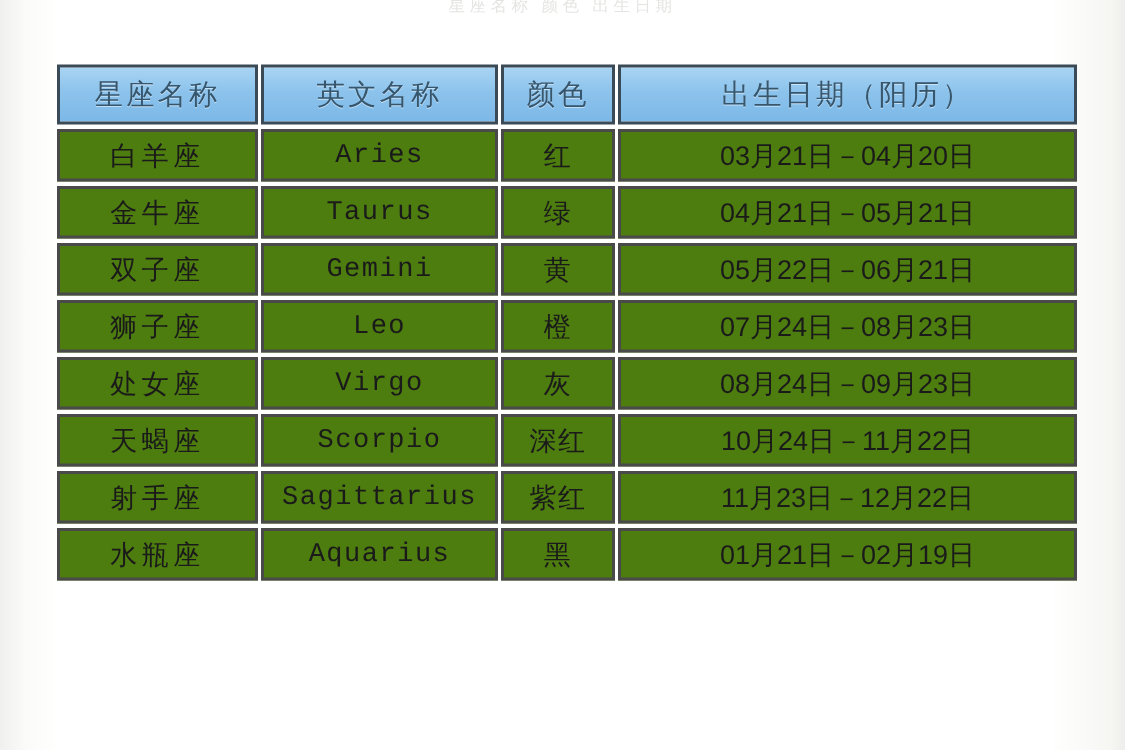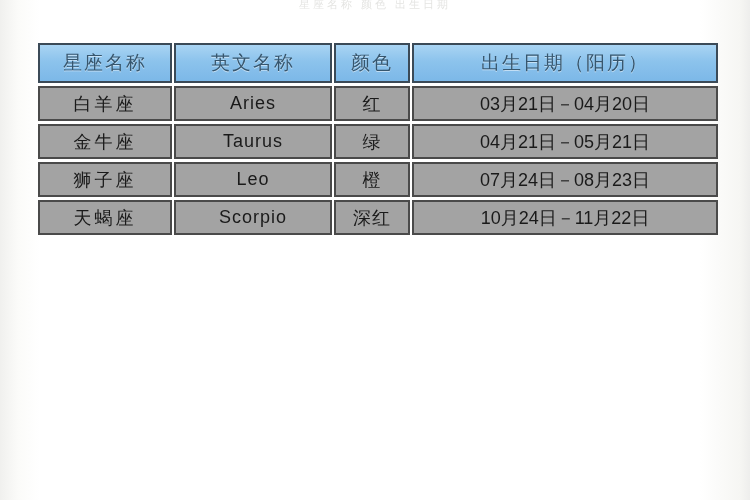--- a/index.html
+++ b/index.html
@@ -60,21 +60,21 @@
   table.zodiac {
     border-collapse: separate;
     border-spacing: 2px 3px;
     width: 682px;
     table-layout: fixed;
   }
 
   table.zodiac th,
   table.zodiac td {
     border: 2px solid #4a4a4a;
-    background: #a3a3a3;
+    background: #4d7c0f;
     text-align: center;
     vertical-align: middle;
     color: #1a1a1a;
     padding: 0;
   }
 
   table.zodiac thead th {
     height: 36px;
     background: linear-gradient(180deg, #a9d4f3 0%, #8cc3ec 45%, #7cb8e8 100%);
     border: 2px solid #3b4a57;
@@ -93,21 +93,21 @@
   col.c-name  { width: 134px; }
   col.c-en    { width: 158px; }
   col.c-color { width: 76px;  }
   col.c-date  { width: 306px; }
 
   td.name-cell {
     letter-spacing: 3px;
     font-size: 18px;
   }
   td.en-cell {
-    font-family: Liberation Sans, sans-serif;
+    font-family: Liberation Mono, monospace;
     font-size: 16px;
     letter-spacing: 1px;
   }
   td.color-cell {
     letter-spacing: 1px;
     font-size: 17px;
   }
   td.date-cell {
     font-size: 18px;
     letter-spacing: 0px;
@@ -143,28 +143,52 @@
             <td class="color-cell">红</td>
             <td class="date-cell">03月21日－04月20日</td>
           </tr>
           <tr>
             <td class="name-cell">金牛座</td>
             <td class="en-cell">Taurus</td>
             <td class="color-cell">绿</td>
             <td class="date-cell">04月21日－05月21日</td>
           </tr>
           <tr>
+            <td class="name-cell">双子座</td>
+            <td class="en-cell">Gemini</td>
+            <td class="color-cell">黄</td>
+            <td class="date-cell">05月22日－06月21日</td>
+          </tr>
+          <tr>
             <td class="name-cell">狮子座</td>
             <td class="en-cell">Leo</td>
             <td class="color-cell">橙</td>
             <td class="date-cell">07月24日－08月23日</td>
           </tr>
           <tr>
+            <td class="name-cell">处女座</td>
+            <td class="en-cell">Virgo</td>
+            <td class="color-cell">灰</td>
+            <td class="date-cell">08月24日－09月23日</td>
+          </tr>
+          <tr>
             <td class="name-cell">天蝎座</td>
             <td class="en-cell">Scorpio</td>
             <td class="color-cell">深红</td>
             <td class="date-cell">10月24日－11月22日</td>
+          </tr>
+          <tr>
+            <td class="name-cell">射手座</td>
+            <td class="en-cell">Sagittarius</td>
+            <td class="color-cell">紫红</td>
+            <td class="date-cell">11月23日－12月22日</td>
+          </tr>
+          <tr>
+            <td class="name-cell">水瓶座</td>
+            <td class="en-cell">Aquarius</td>
+            <td class="color-cell">黑</td>
+            <td class="date-cell">01月21日－02月19日</td>
           </tr>
         </tbody>
     </table>
   </div>
 
 </div>
 
 </body></html>

